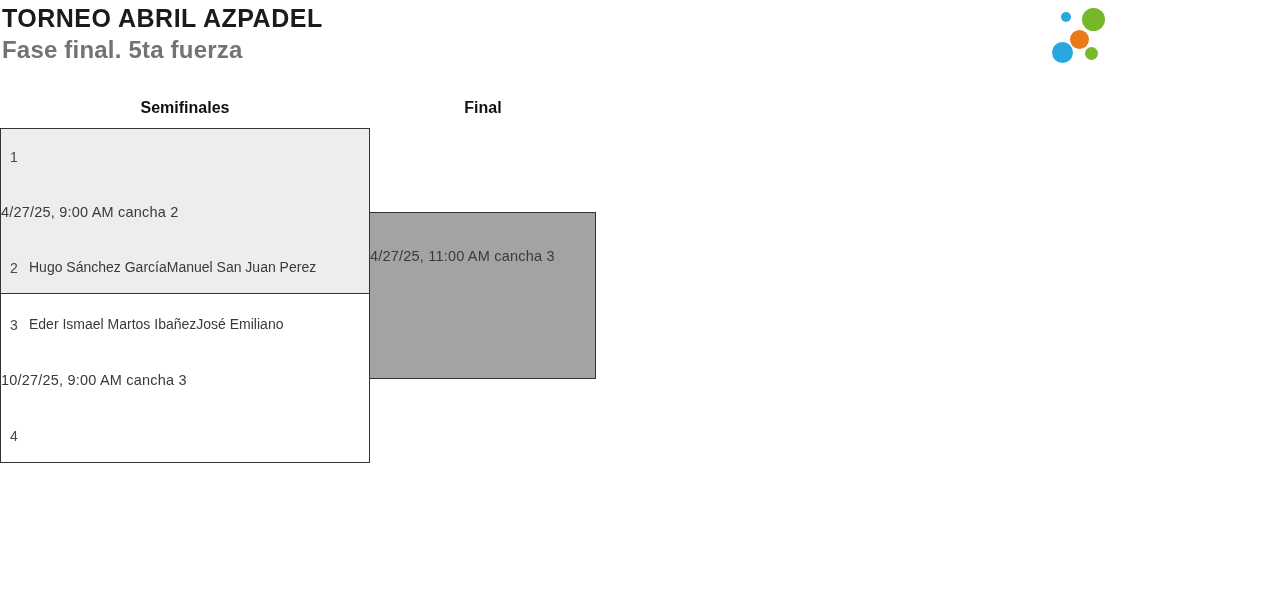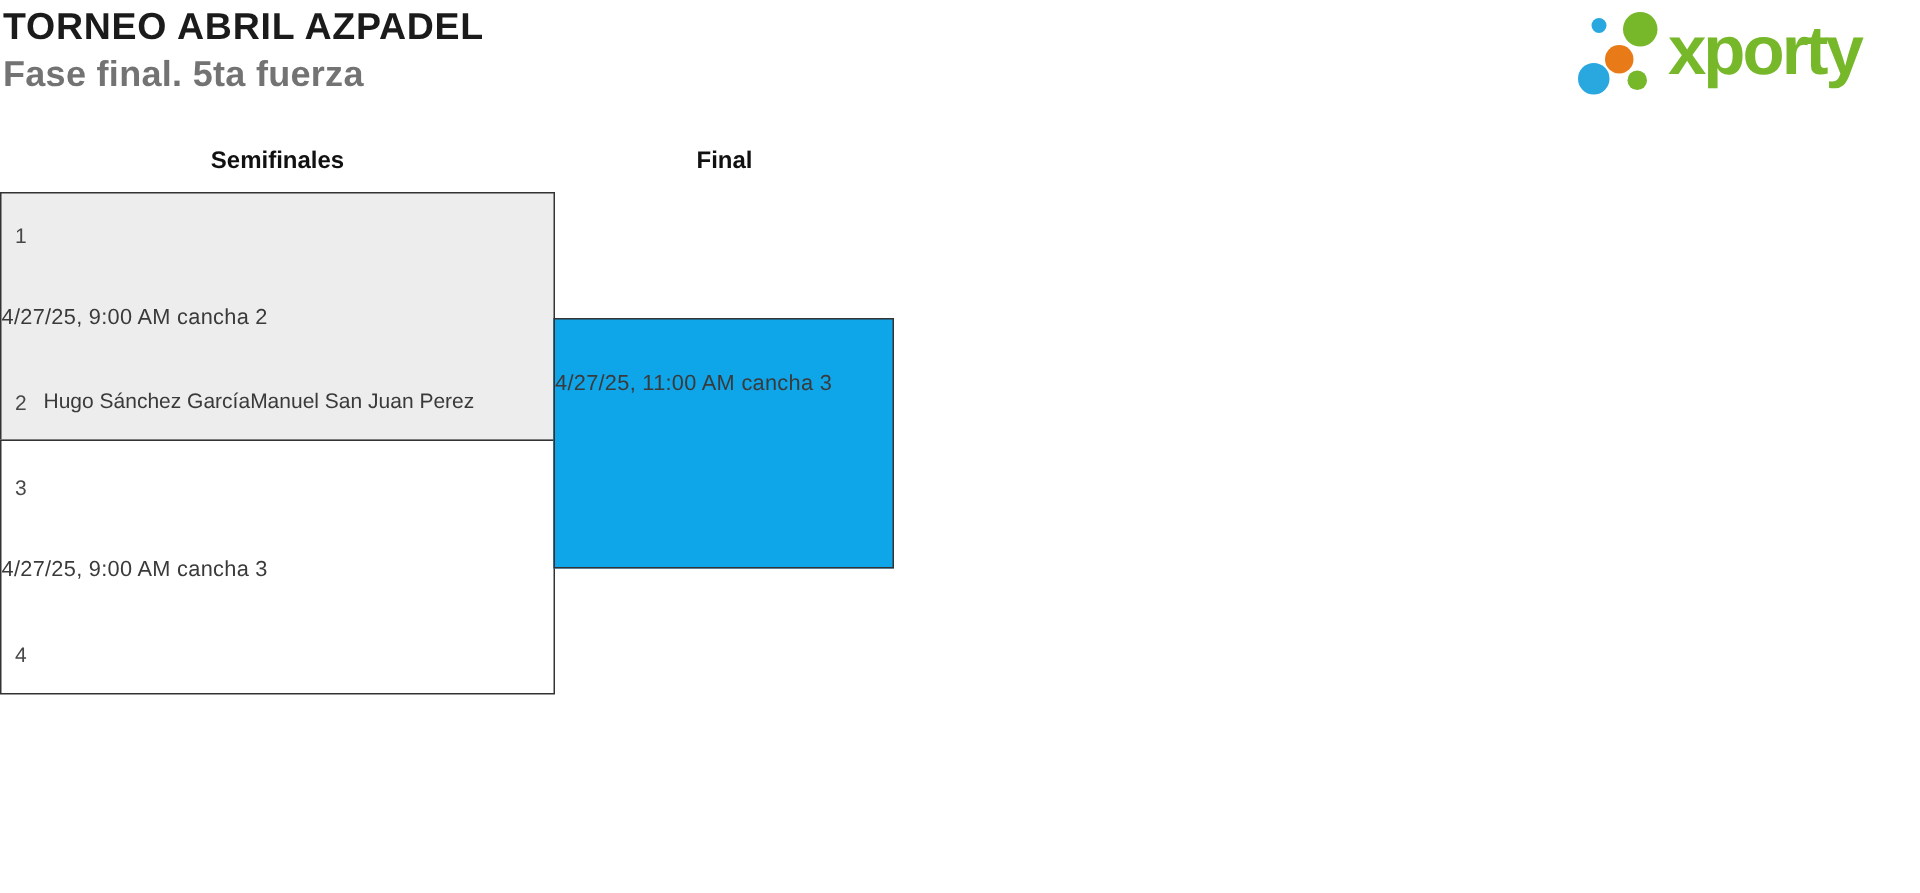--- a/index.html
+++ b/index.html
@@ -48,21 +48,21 @@
   .rh-final { left: 370px; width: 226px; }
 
   
   .match {
     position: absolute;
     border: 1px solid #333333;
     color: #3a3a3a;
   }
   .match-sf1 { left: 0; top: 128px; width: 370px; height: 166px; background: #ededed; }
   .match-sf2 { left: 0; top: 293px; width: 370px; height: 170px; background: #ffffff; }
-  .match-final { left: 369px; top: 212px; width: 227px; height: 167px; background: #0ea5e9; }
+  .match-final { left: 369px; top: 212px; width: 227px; height: 167px; background: #a3a3a3; }
 
   .seed-solo {
     position: absolute; left: 9px;
     font-size: 14px; line-height: 20px; color: #474747;
   }
   .sf1-seed1 { top: 18px; }
   .sf2-seed4 { top: 132px; }
 
   .schedule {
     position: absolute; left: 0; width: 100%;
@@ -98,43 +98,46 @@
     <div class="page-title">TORNEO ABRIL AZPADEL</div>
     <div class="page-subtitle">Fase final. 5ta fuerza</div>
   </div>
 
   <div class="logo">
     <span class="dot dot-blue-small" style="background: rgb(41, 168, 224);"></span>
     <span class="dot dot-green-large" style="background: rgb(118, 184, 42);"></span>
     <span class="dot dot-orange" style="background: rgb(232, 123, 23);"></span>
     <span class="dot dot-blue-large" style="background: rgb(41, 168, 224);"></span>
     <span class="dot dot-green-small" style="background: rgb(118, 184, 42);"></span>
-    <span class="logo-wordmark" style="color: rgb(118, 184, 42);">xporty</span>
   </div>
 
   <div class="round-header rh-semis">Semifinales</div>
   <div class="round-header rh-final">Final</div>
 
   <div class="match match-sf1">
     <div class="seed-solo sf1-seed1">1</div>
     <div class="schedule sf1-schedule">4/27/25, 9:00 AM cancha 2</div>
     <div class="team-row sf1-team2">
       <span class="seed">2</span>
       <span class="names">
         <span>Hugo Sánchez García</span>
         <span>Manuel San Juan Perez</span>
       </span>
     </div>
   </div>
 
   <div class="match match-sf2">
     <div class="team-row sf2-team3">
       <span class="seed">3</span>
+      <span class="names">
+        <span>Eder Ismael Martos Ibañez</span>
+        <span>José Emiliano</span>
+      </span>
     </div>
-    <div class="schedule sf2-schedule">4/27/25, 9:00 AM cancha 3</div>
+    <div class="schedule sf2-schedule">10/27/25, 9:00 AM cancha 3</div>
     <div class="seed-solo sf2-seed4">4</div>
   </div>
 
   <div class="match match-final">
     <div class="schedule final-schedule">4/27/25, 11:00 AM cancha 3</div>
   </div>
 
 </div>
 
 </body></html>

